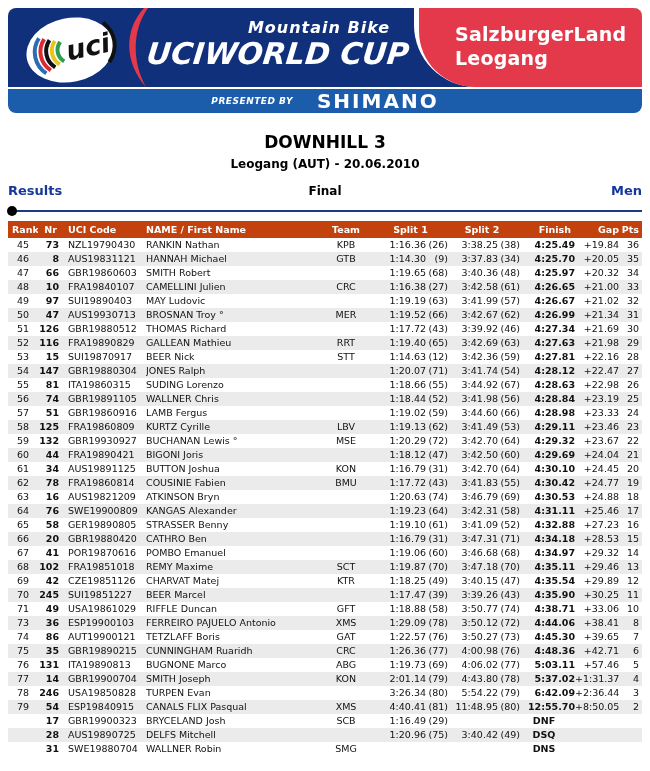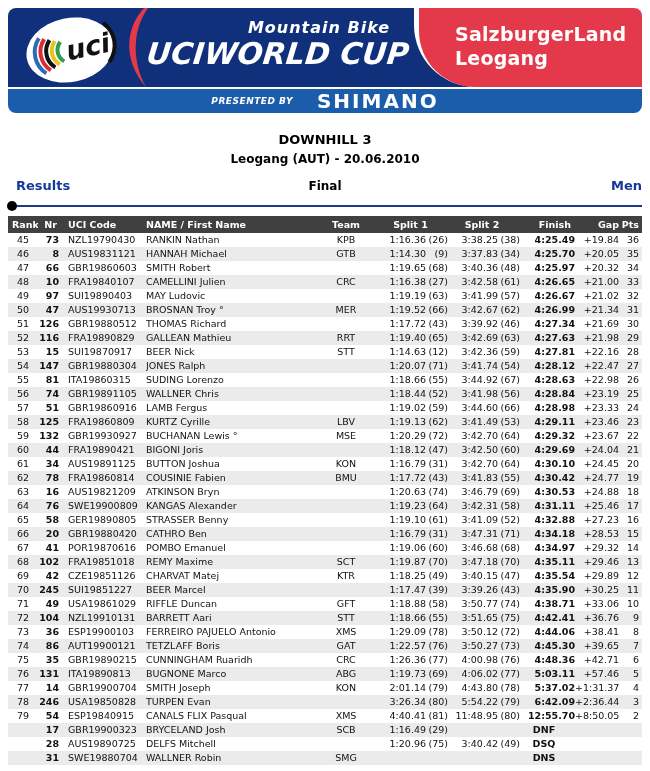--- a/index.html
+++ b/index.html
@@ -39,37 +39,37 @@
   .banner-bottom {
     position:absolute; left:0; right:0; bottom:0; height:26px;
     background:#1b5cab; border-top:2px solid #fff; border-radius:0 0 8px 8px;
     display:flex; align-items:center; justify-content:center; gap:24px;
   }
   .presented-by { color:#fff; font-weight:bold; font-style:italic; font-size:9px; letter-spacing:0.5px; }
   .sponsor { color:#fff; font-weight:bold; font-size:20px; letter-spacing:2px; line-height:20px; }
 
   
   .event-block { text-align:center; margin-top:19px; }
-  .event-title { font-size:13px; font-weight:bold; color:#000; }
+  .event-title { font-size:17px; font-weight:bold; color:#000; }
   .event-subtitle { font-size:12px; font-weight:bold; color:#000; margin-top:5px; }
 
   
   .toolbar { position:relative; margin:12px 8px 0 8px; height:18px; }
-  .toolbar-left  { position:absolute; left:8px; top:0; color:#16379b; font-size:13px; font-weight:bold; }
+  .toolbar-left  { position:absolute; left:0; top:0; color:#16379b; font-size:13px; font-weight:bold; }
   .toolbar-center{ position:absolute; left:0; right:0; top:1px; text-align:center; color:#000; font-size:12px; font-weight:bold; }
   .toolbar-right { position:absolute; right:0; top:0; color:#16379b; font-size:13px; font-weight:bold; }
 
   
   .rule { position:relative; margin:9px 8px 0 8px; border-top:2px solid #1b3c85; }
   .rule-dot { position:absolute; left:-1px; top:-6px; width:10px; height:10px; background:#000; border-radius:50%; }
 
   
   table.results { width:634px; margin:9px 8px 0 8px; border-collapse:collapse; table-layout:fixed; }
   .results thead th {
-    background:#404040; color:#fff; font-size:9.5px; font-weight:bold;
+    background:#c2410c; color:#fff; font-size:9.5px; font-weight:bold;
     height:17px; padding:0; white-space:nowrap; overflow:hidden;
   }
   .results tbody td {
     font-size:9.5px; height:14px; line-height:14px; padding:0;
     white-space:nowrap; overflow:hidden; color:#111;
   }
   .results tbody tr:nth-child(even) { background:#ebebeb; }
   .c-rank   { text-align:right; padding-right:9px !important; }
   th.c-rank { text-align:left;  padding-left:4px !important; padding-right:0 !important; }
   .c-nr     { text-align:right; padding-right:7px !important; font-weight:bold; }
@@ -541,34 +541,20 @@
         <td class="c-team">GFT</td>
         <td class="c-split1">1:18.88</td>
         <td class="c-split1_rank">(58)</td>
         <td class="c-split2">3:50.77</td>
         <td class="c-split2_rank">(74)</td>
         <td class="c-finish">4:38.71</td>
         <td class="c-gap">+33.06</td>
         <td class="c-pts">10</td>
       </tr>
       <tr>
-        <td class="c-rank">72</td>
-        <td class="c-nr">104</td>
-        <td class="c-uci_code">NZL19910131</td>
-        <td class="c-name">BARRETT Aari</td>
-        <td class="c-team">STT</td>
-        <td class="c-split1">1:18.66</td>
-        <td class="c-split1_rank">(55)</td>
-        <td class="c-split2">3:51.65</td>
-        <td class="c-split2_rank">(75)</td>
-        <td class="c-finish">4:42.41</td>
-        <td class="c-gap">+36.76</td>
-        <td class="c-pts">9</td>
-      </tr>
-      <tr>
         <td class="c-rank">73</td>
         <td class="c-nr">36</td>
         <td class="c-uci_code">ESP19900103</td>
         <td class="c-name">FERREIRO PAJUELO Antonio</td>
         <td class="c-team">XMS</td>
         <td class="c-split1">1:29.09</td>
         <td class="c-split1_rank">(78)</td>
         <td class="c-split2">3:50.12</td>
         <td class="c-split2_rank">(72)</td>
         <td class="c-finish">4:44.06</td>

